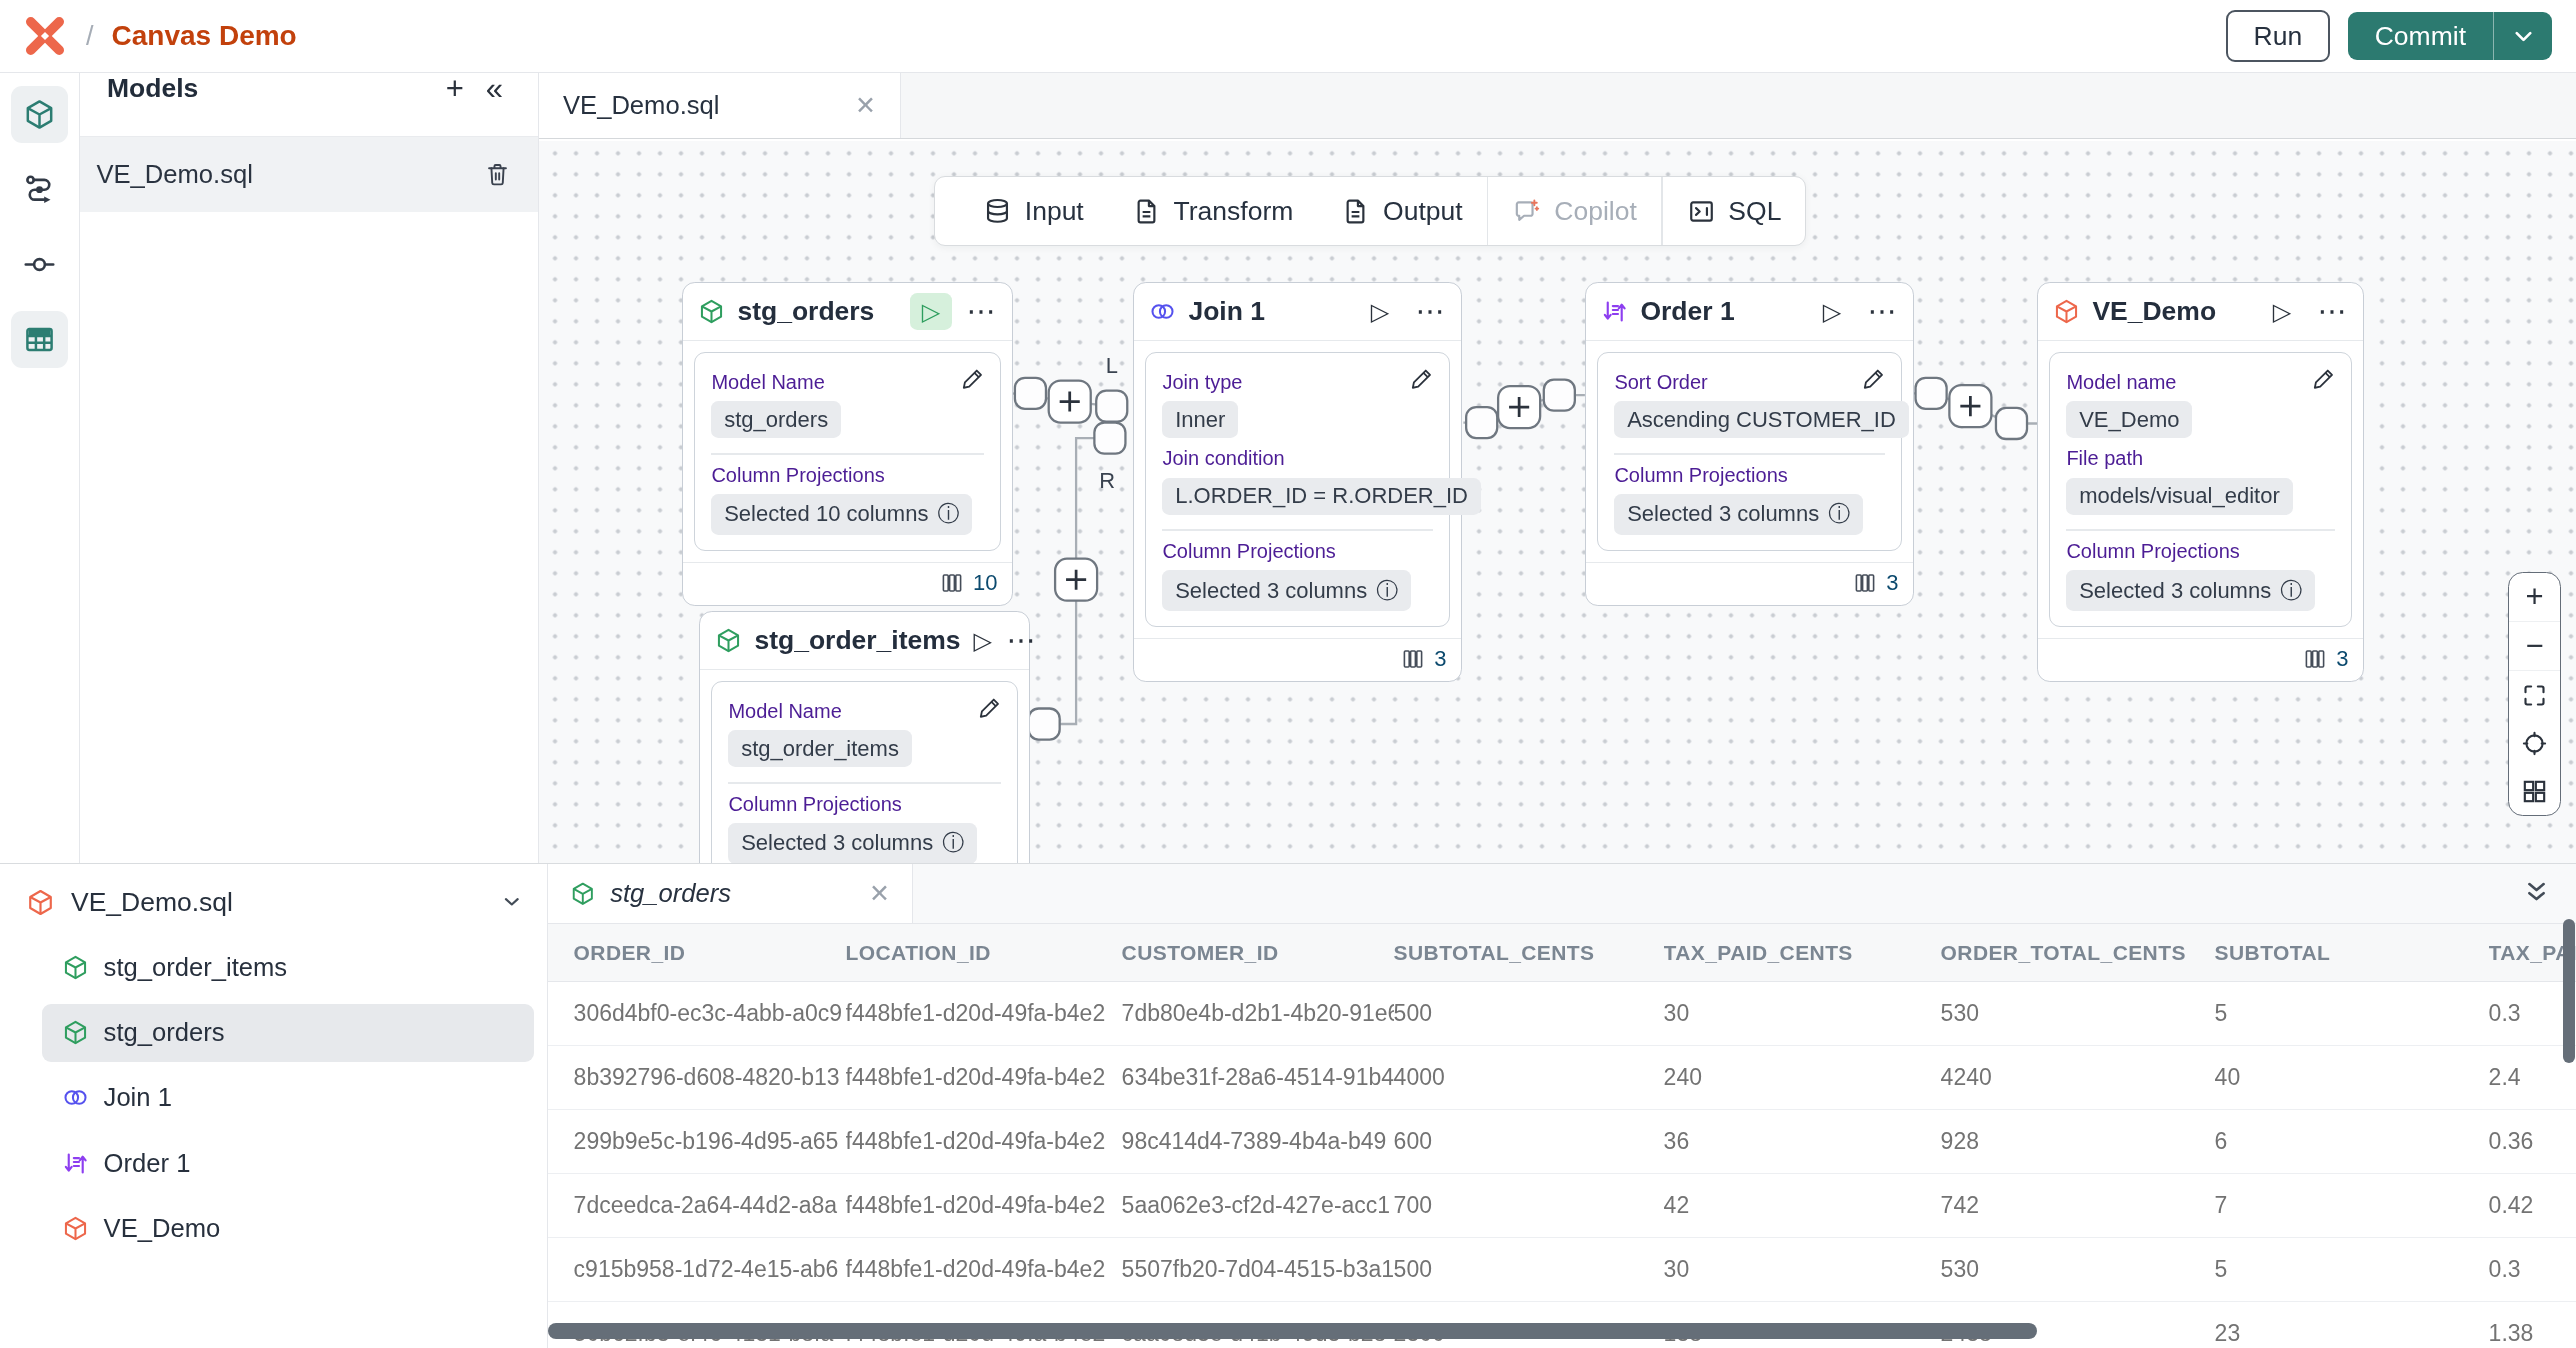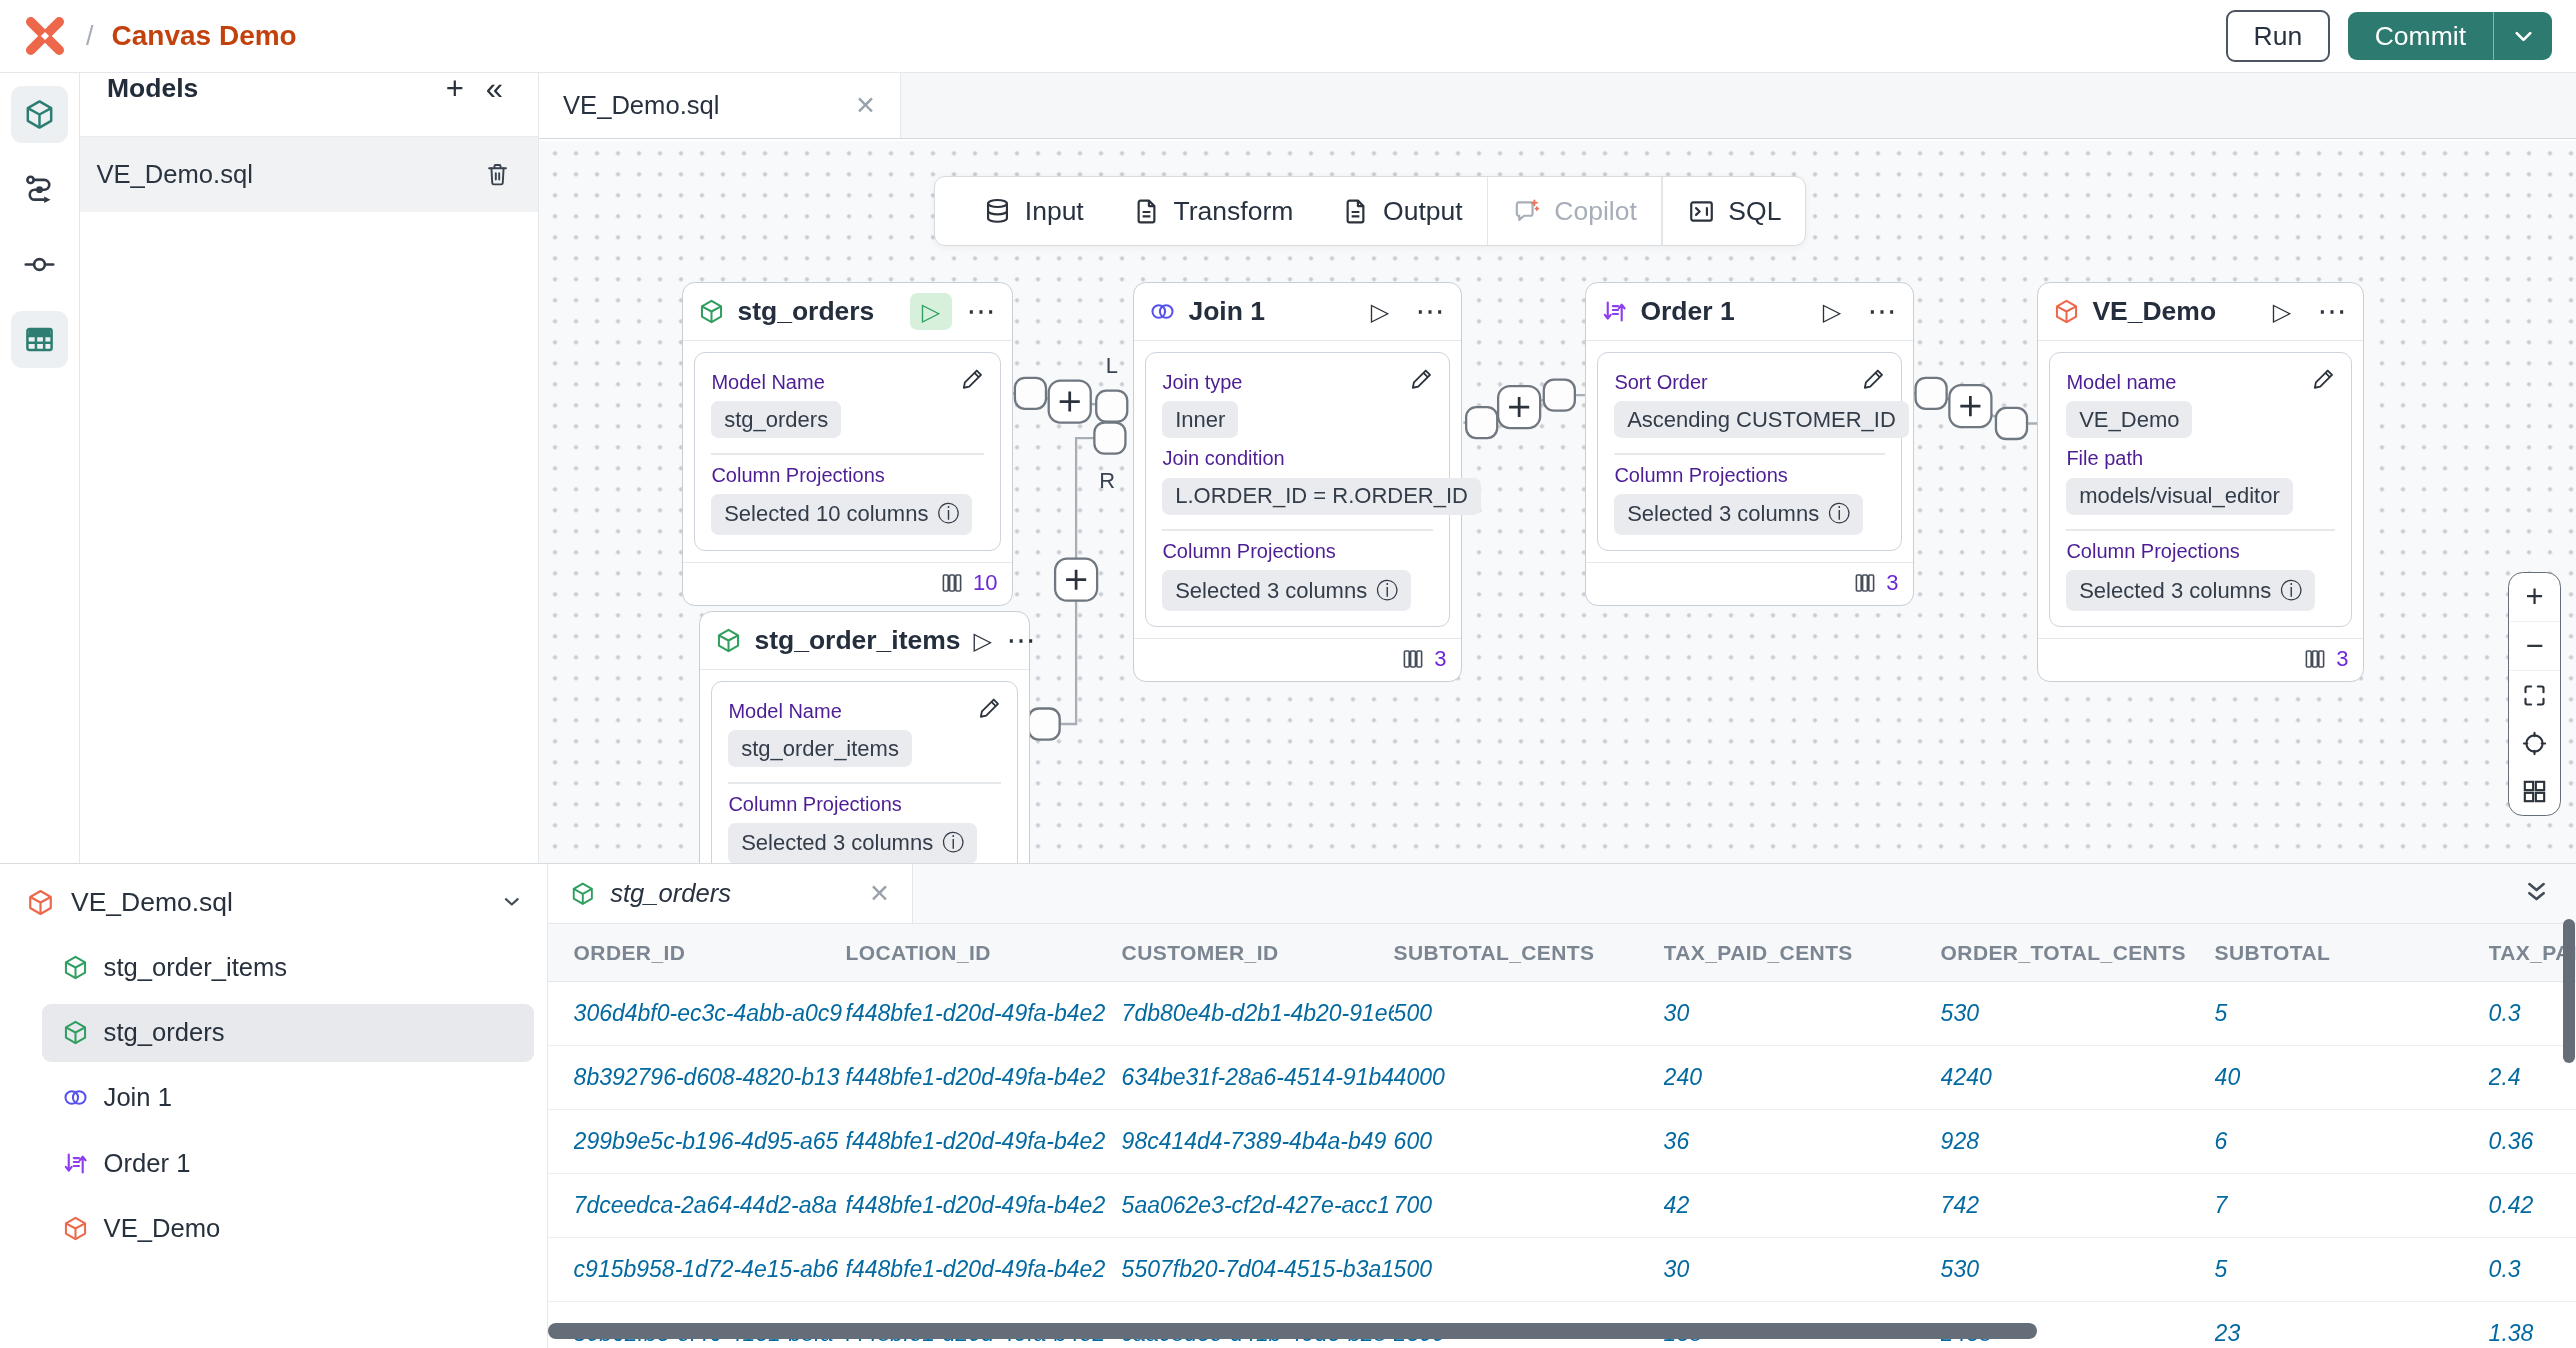--- a/index.html
+++ b/index.html
@@ -64,21 +64,21 @@
   .nplay.green{background:#d6f0dc;color:#2e9e5e;}
   .ndots{font-size:29px;color:#2b323c;line-height:1;padding:0 1.8px;}
   .node-card{position:relative;margin:11px;border:1.8px solid #ced4db;border-radius:11px;padding:9px 16.4px 14.6px;}
   .pencil{position:absolute;top:12.8px;right:14.6px;color:#2b323c;}
   .flabel{font-size:20px;font-weight:400;color:#4c1d95;margin:9px 0 7.3px;}
   .chip{display:inline-flex;align-items:center;gap:9px;background:#e9ebee;border-radius:7.3px;
         padding:5.5px 12.8px;font-size:22px;color:#333c49;white-space:nowrap;}
   .chip .info{font-size:22px;color:#333c49;}
   .fdiv{height:1.8px;background:#e6e9ec;margin:14.6px 0 1.8px;}
   .node-foot{display:flex;justify-content:flex-end;align-items:center;gap:9px;
-             padding:7.3px 14.6px 9px;border-top:1.8px solid #e6e9ec;font-size:22px;color:#6d28d9;}
+             padding:7.3px 14.6px 9px;border-top:1.8px solid #e6e9ec;font-size:22px;color:#0c4a6e;}
   
   .wires{position:absolute;left:0;top:0;z-index:4;}
   .wires text{font-family:"Liberation Sans",sans-serif;}
   
   .zoomctl{position:absolute;left:1969px;top:431px;width:51px;background:#fff;border:1.8px solid #646d78;
            border-radius:14.6px;display:flex;flex-direction:column;z-index:6;overflow:hidden;}
   .zc-btn{height:48px;display:flex;align-items:center;justify-content:center;font-size:31px;color:#2b323c;}
   .zc-btn.sep{border-bottom:1.8px solid #eef0f2;}
   
   .bottom{position:absolute;left:0;top:863px;width:2576px;height:485px;background:#fff;
@@ -102,21 +102,21 @@
         display:flex;align-items:center;gap:14.6px;padding:0 22px;}
   .ptab-label{font-size:25.6px;font-style:italic;color:#27313f;}
   .ptab .spacer{flex:1;}
   .collapse-btn{position:absolute;right:24px;top:12.8px;color:#434c57;}
   .grid8{display:grid;grid-template-columns:272px 276px 272px 270px 277px 274px 274px 219px;
          padding-left:25.6px;box-sizing:border-box;}
   .thead{height:58px;background:#f7f8f9;border-bottom:1.8px solid #e5e7eb;align-items:center;}
   .th{font-size:21px;font-weight:700;color:#7b8692;letter-spacing:0.4px;white-space:nowrap;
       overflow:hidden;padding-right:16.4px;}
   .trow{height:64px;border-bottom:1.8px solid #edeff2;align-items:center;background:#fff;}
-  .td{font-size:23px;color:#0369a1;white-space:nowrap;overflow:hidden;padding-right:16.4px;font-style:italic;}
+  .td{font-size:23px;color:#737373;white-space:nowrap;overflow:hidden;padding-right:16.4px;}
   .hscroll{position:absolute;left:548px;top:459px;width:1489px;height:15.5px;background:#656e78;
            border-radius:8.2px;z-index:12;}
   .vscroll{position:absolute;left:2563px;top:55px;width:12px;height:144px;background:#656e78;
            border-radius:6.4px;z-index:12;}
   .icon{flex:none;}
 </style>
 </head>
 <body>
 
 <div class="app">

